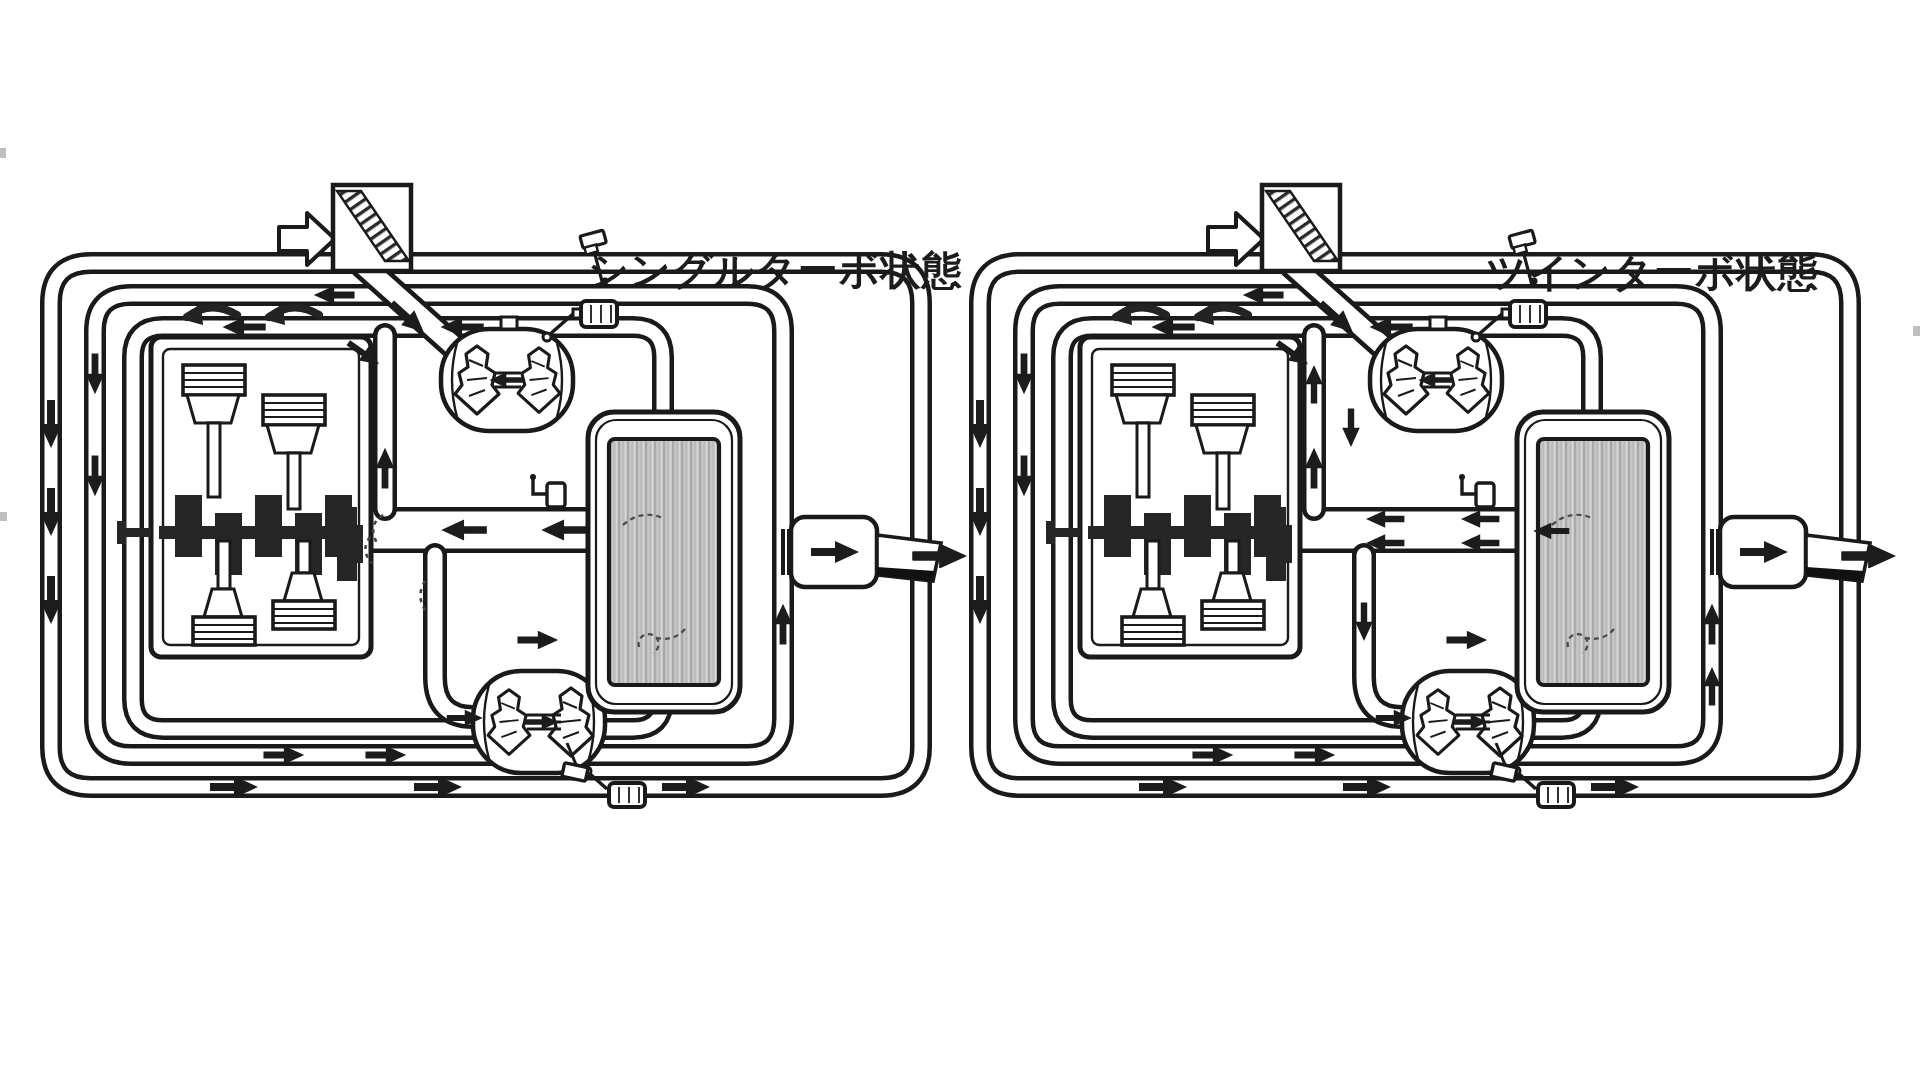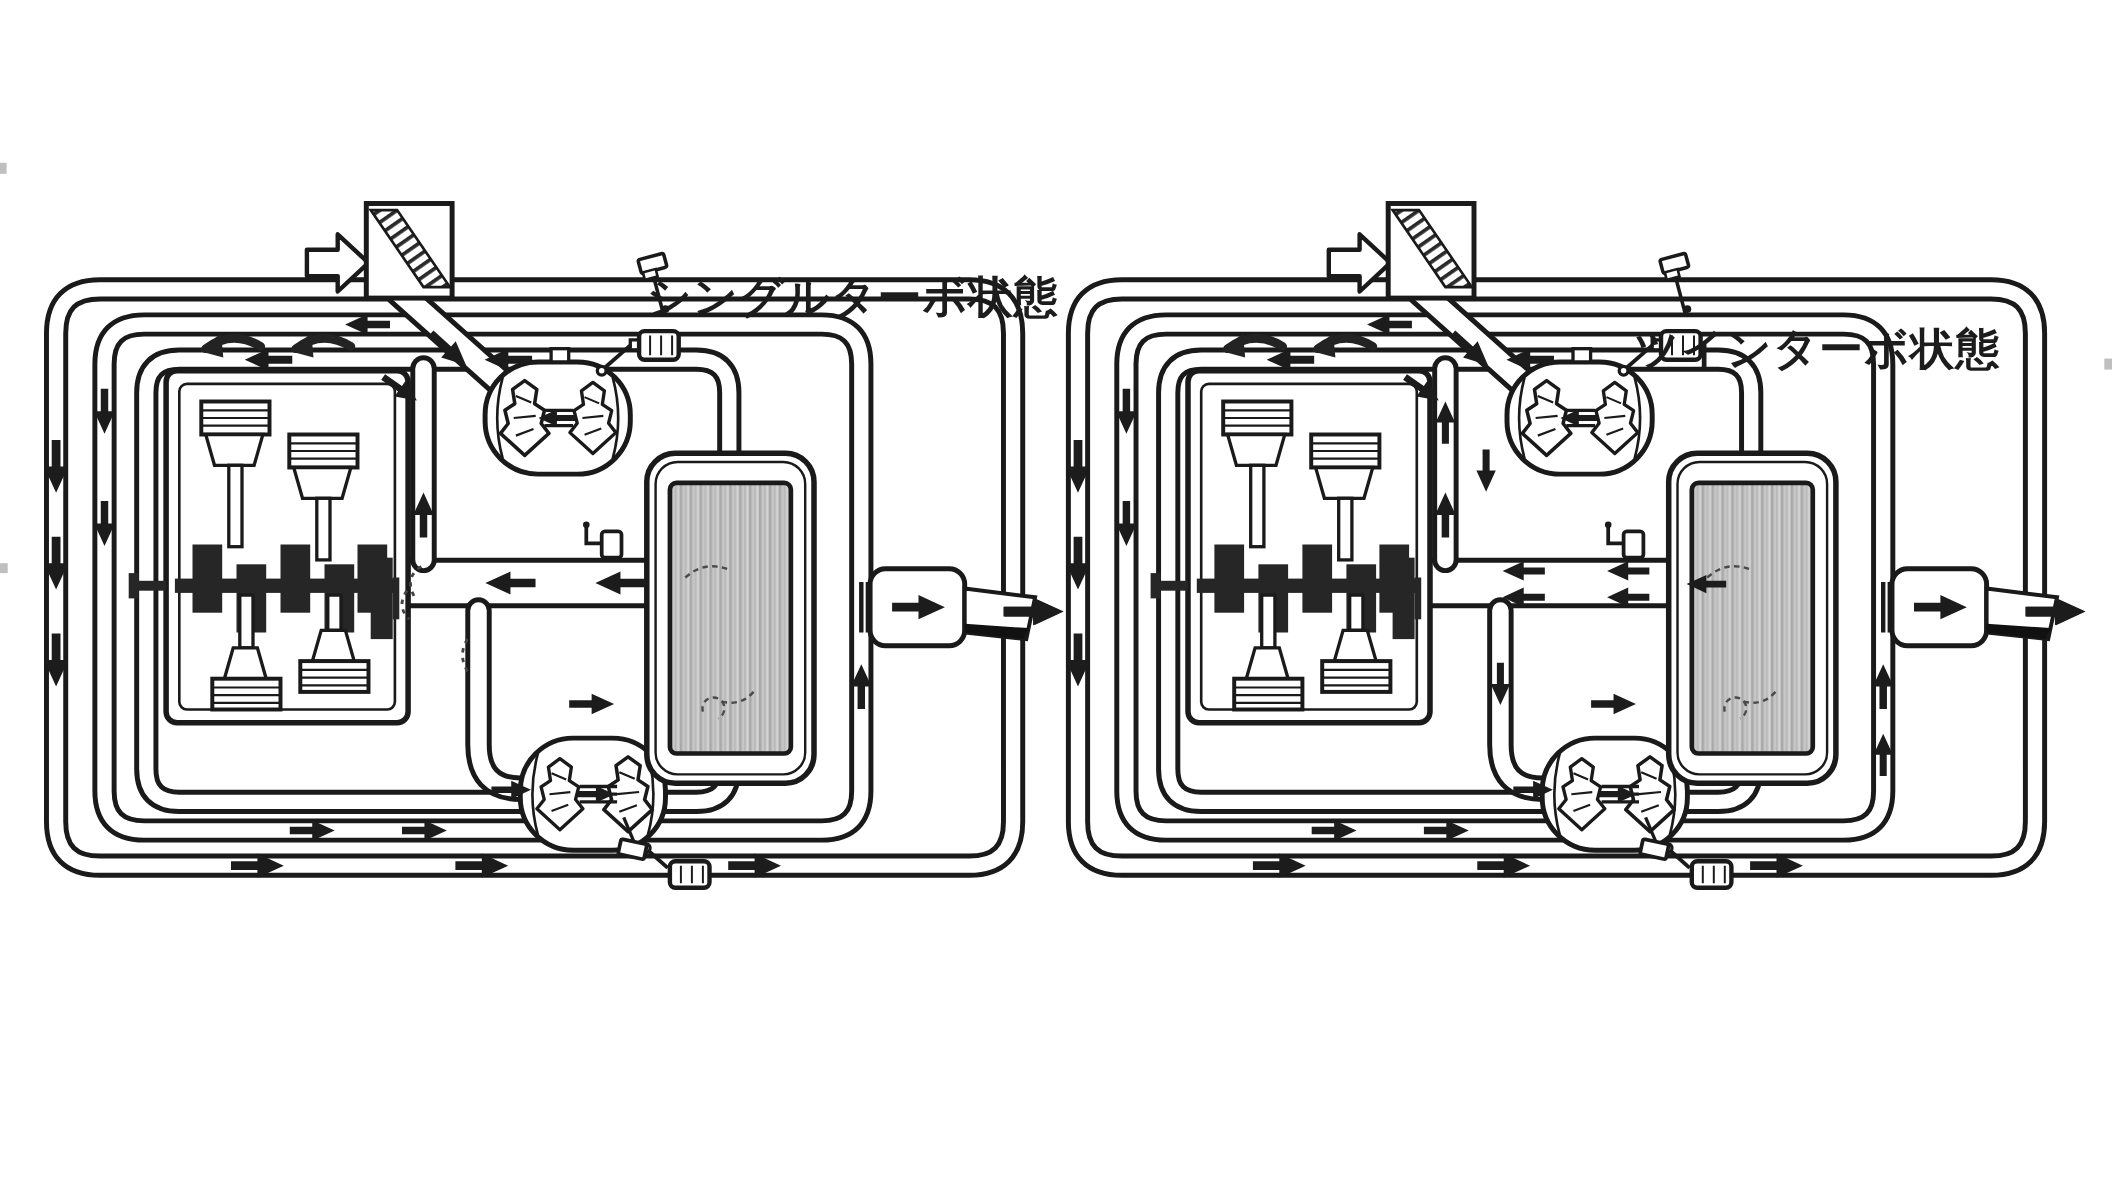--- a/index.html
+++ b/index.html
@@ -4,21 +4,21 @@
 <style>
   html,body{margin:0;padding:0;background:#ffffff;}
   #canvas{position:relative;width:1920px;height:1080px;background:#ffffff;overflow:hidden;
           font-family:"Liberation Sans","DejaVu Sans",sans-serif;}
   .dsvg{position:absolute;top:177px;width:940px;height:660px;}
   #svg-single{left:33px;}
   #svg-twin{left:962px;}
   .diagram-title{position:absolute;font-size:40px;font-weight:600;color:#1c1c1c;
                  letter-spacing:1px;white-space:nowrap;}
   #title-single{left:588px;top:243px;}
-  #title-twin{left:1486px;top:245px;margin-top:45px;}
+  #title-twin{left:1486px;top:245px;}
   .edge-artifact{position:absolute;background:#8a8a8a;opacity:.55;}
 </style>
 </head>
 <body>
 
 <div id="canvas">
 
   <figure style="margin:0">
     <svg id="svg-single" class="dsvg" viewBox="0 0 940 660">
         <defs>

